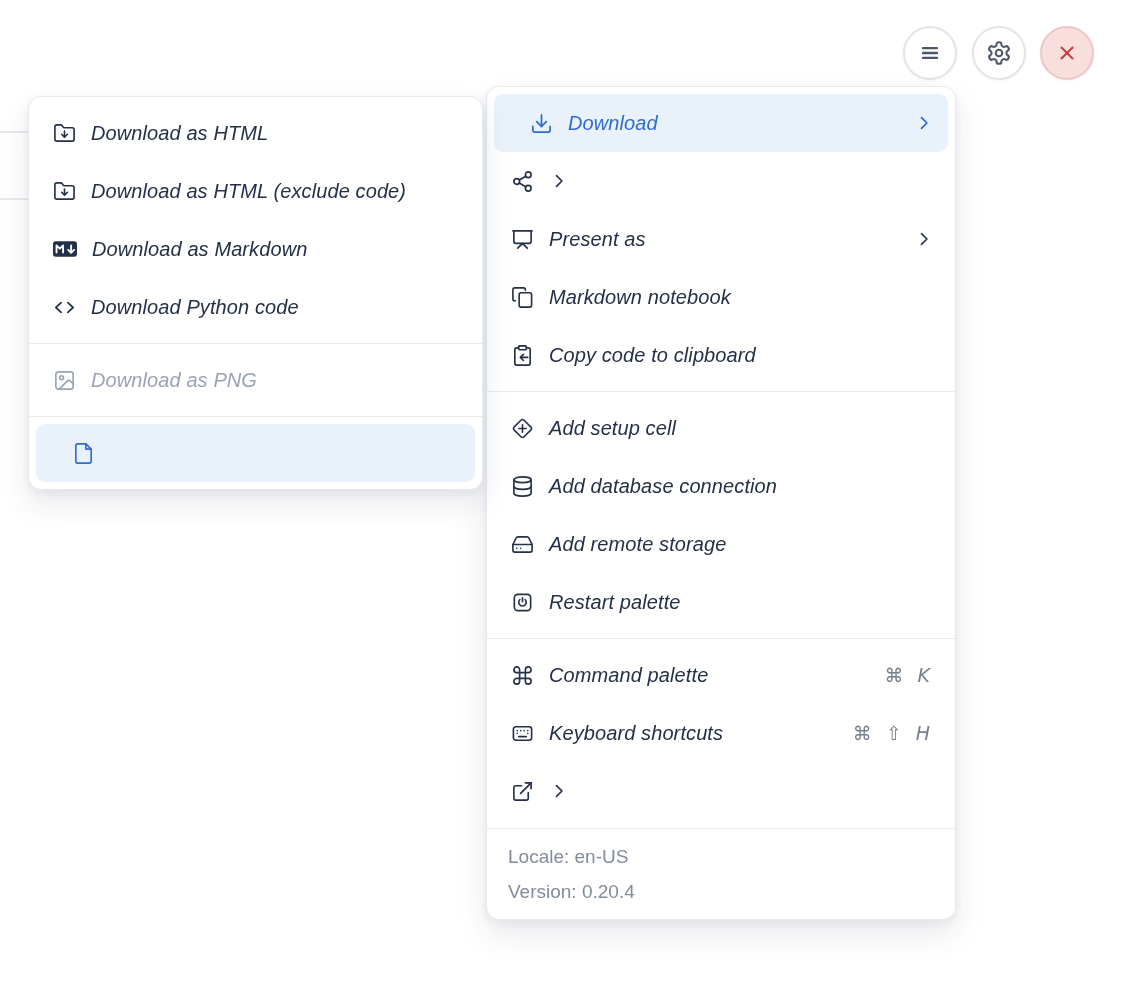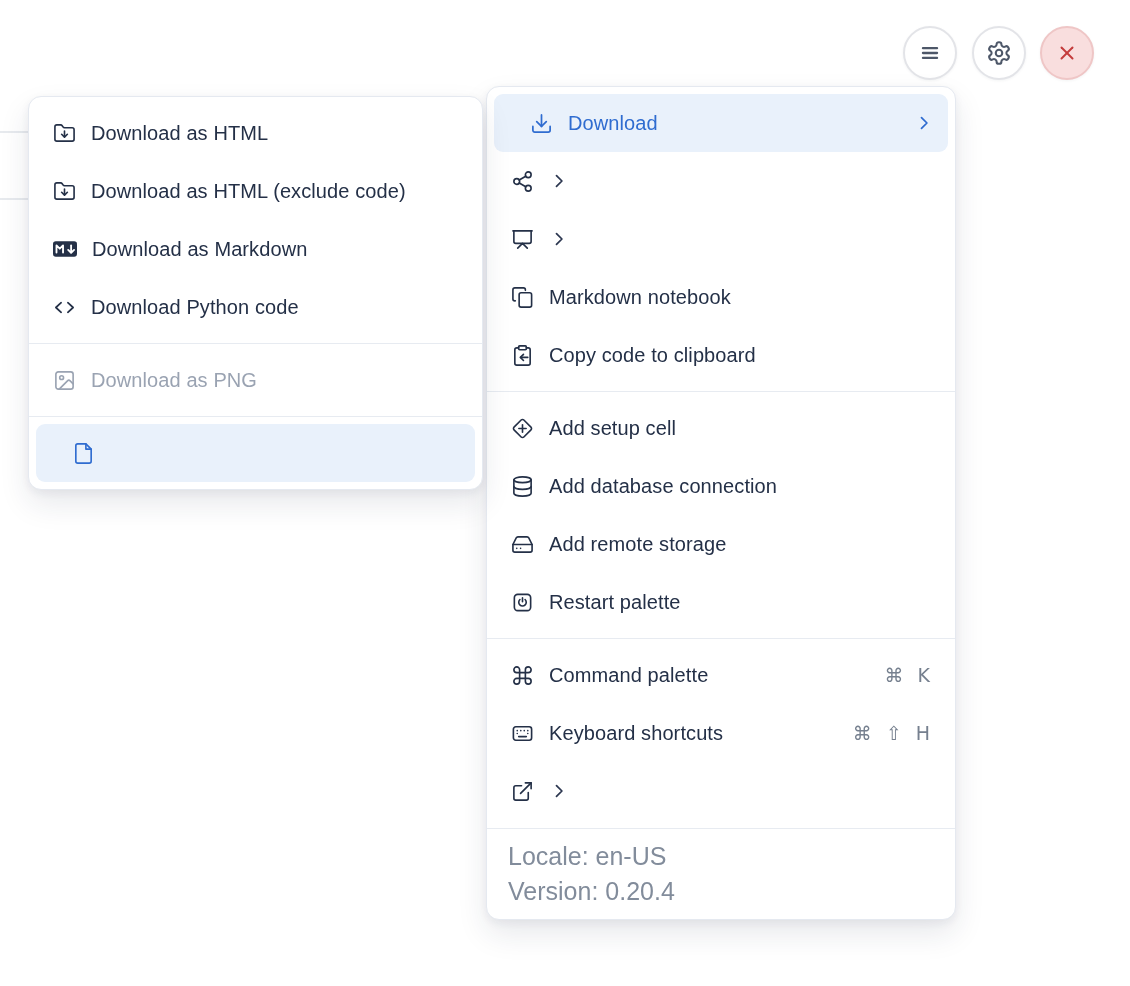--- a/index.html
+++ b/index.html
@@ -24,39 +24,39 @@
   .panel{
     position:absolute;background:#fff;border:1px solid #e5e9f0;border-radius:13px;
     box-shadow:0 14px 30px rgba(28,42,70,.10),0 3px 9px rgba(28,42,70,.06);
     padding:7px;box-sizing:border-box;
   }
   #download-submenu{left:28px;top:96px;width:455px;z-index:3;}
   #main-menu{left:486px;top:86px;width:470px;z-index:2;}
 
   .menu-item{
     display:flex;align-items:center;gap:15px;height:58px;
-    padding:0 14px 0 17px;border-radius:9px;font-size:20px;color:#243047;cursor:pointer;
+    padding:0 14px 0 17px;border-radius:9px;font-size:20px;color:#243047;cursor:pointer;font-style:italic;
   }
   .menu-item .label{flex:1;white-space:nowrap;letter-spacing:.1px;}
   .menu-item.highlighted{background:#e9f1fb;color:#2f6cd0;padding-left:36px;}
   .menu-item.disabled{color:#9aa3b2;cursor:default;justify-content:center;}
   .ic{flex:none;display:block;}
   .chev{flex:none;color:#2c3750;display:block;}
   .menu-item.highlighted .chev{color:#2f6cd0;}
   .shortcut{
     flex:none;color:#76808f;font-size:19px;letter-spacing:4px;white-space:nowrap;
     font-family:"DejaVu Sans","Liberation Sans",sans-serif;
   }
   .divider{height:1px;background:#e7ebf1;margin:7px -7px;}
 
   .menu-footer{
     margin:8px -7px -7px;border-top:1px solid #e7ebf1;
     padding:10px 21px 10px;display:flex;flex-direction:column;
   }
-  .menu-footer .foot-line{font-size:25px;color:#828c9b;line-height:35px;}
+  .menu-footer .foot-line{font-size:19px;color:#828c9b;line-height:35px;}
 </style>
 </head>
 <body>
 
 <div class="bg-line" style="top:131px;"></div>
 <div class="bg-line" style="top:198px;"></div>
 
 <button class="circle-btn" style="left:903px;">
   <svg class="ic" width="26" height="26" viewBox="0 0 24 24" fill="none" stroke="currentColor" stroke-width="2.1" stroke-linecap="round">
       <line x1="5.5" y1="7.5" x2="18.5" y2="7.5"></line>
@@ -162,20 +162,21 @@
         <polyline points="9 5.5 15.5 12 9 18.5"></polyline>
       </svg>
   </div>
 
   <div class="menu-item">
     <svg class="ic" width="23" height="23" viewBox="0 0 24 24" fill="none" stroke="currentColor" stroke-width="1.7" stroke-linecap="round" stroke-linejoin="round">
         <path d="M2 3h20"></path>
         <path d="M21 3v11a2 2 0 0 1-2 2H5a2 2 0 0 1-2-2V3"></path>
         <path d="m7 21 5-5 5 5"></path>
       </svg>
+    <span class="label">Present as</span>
     <svg class="chev" width="20" height="20" viewBox="0 0 24 24" fill="none" stroke="currentColor" stroke-width="2.1" stroke-linecap="round" stroke-linejoin="round">
         <polyline points="9 5.5 15.5 12 9 18.5"></polyline>
       </svg>
   </div>
 
   <div class="menu-item">
     <svg class="ic" width="23" height="23" viewBox="0 0 24 24" fill="none" stroke="currentColor" stroke-width="1.7" stroke-linecap="round" stroke-linejoin="round">
         <rect x="8.5" y="7" width="13" height="15" rx="2"></rect>
         <path d="M4.5 15.5H4a2 2 0 0 1-2-2V4a2 2 0 0 1 2-2h9a2 2 0 0 1 2 2v.5"></path>
       </svg>

